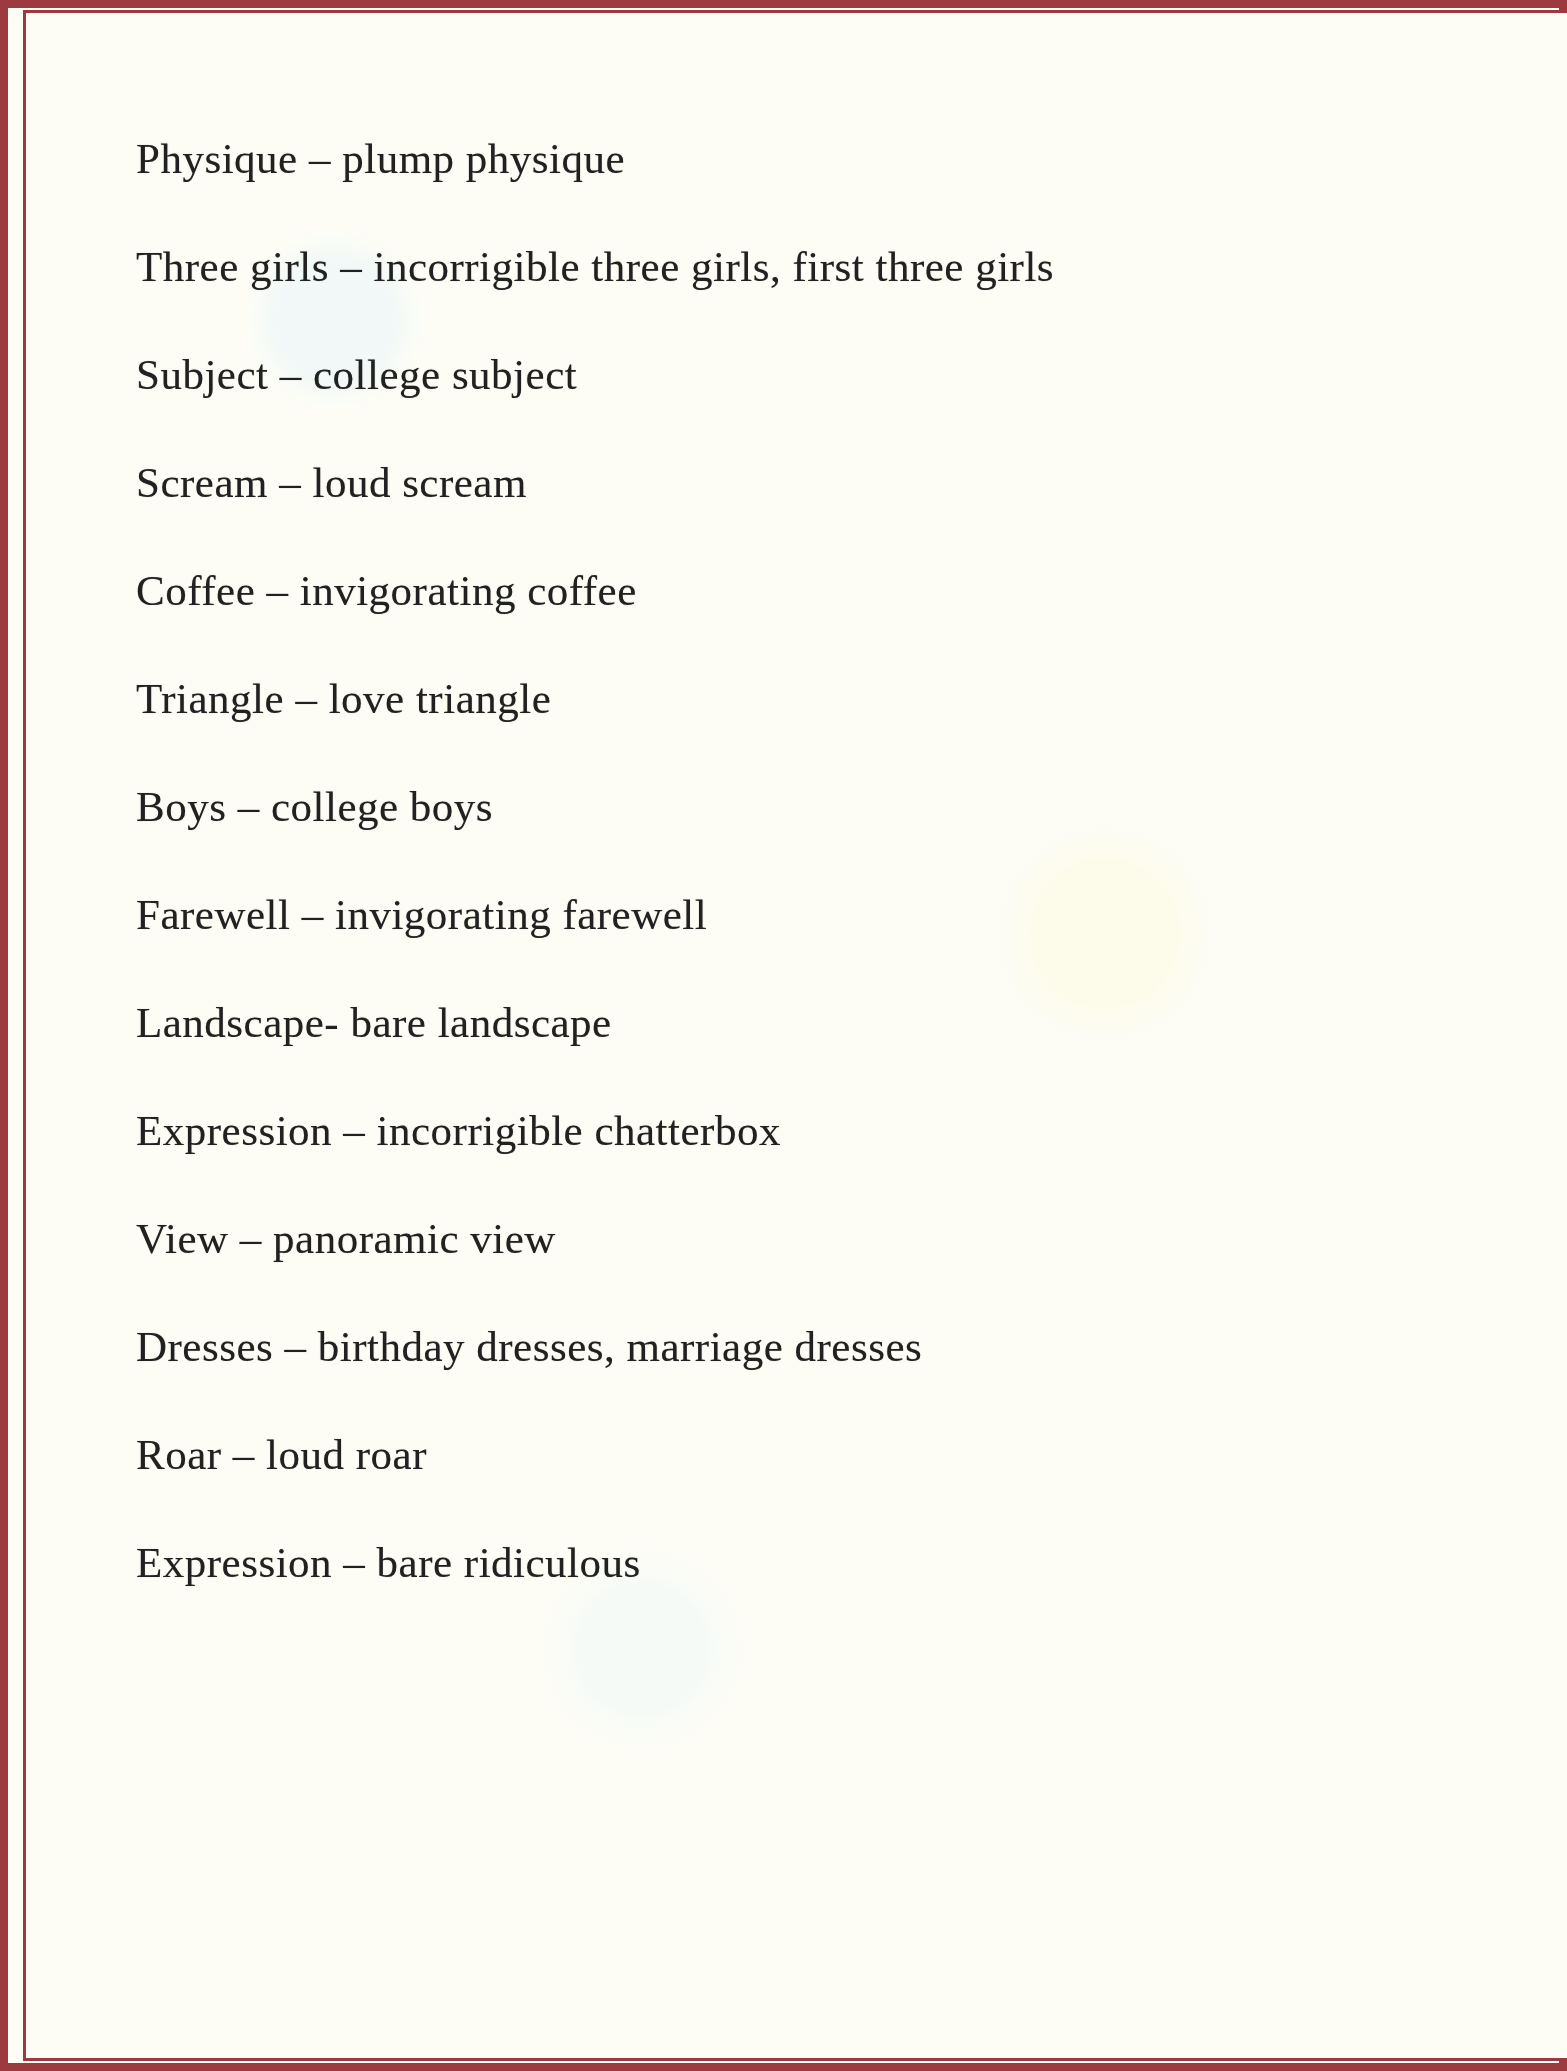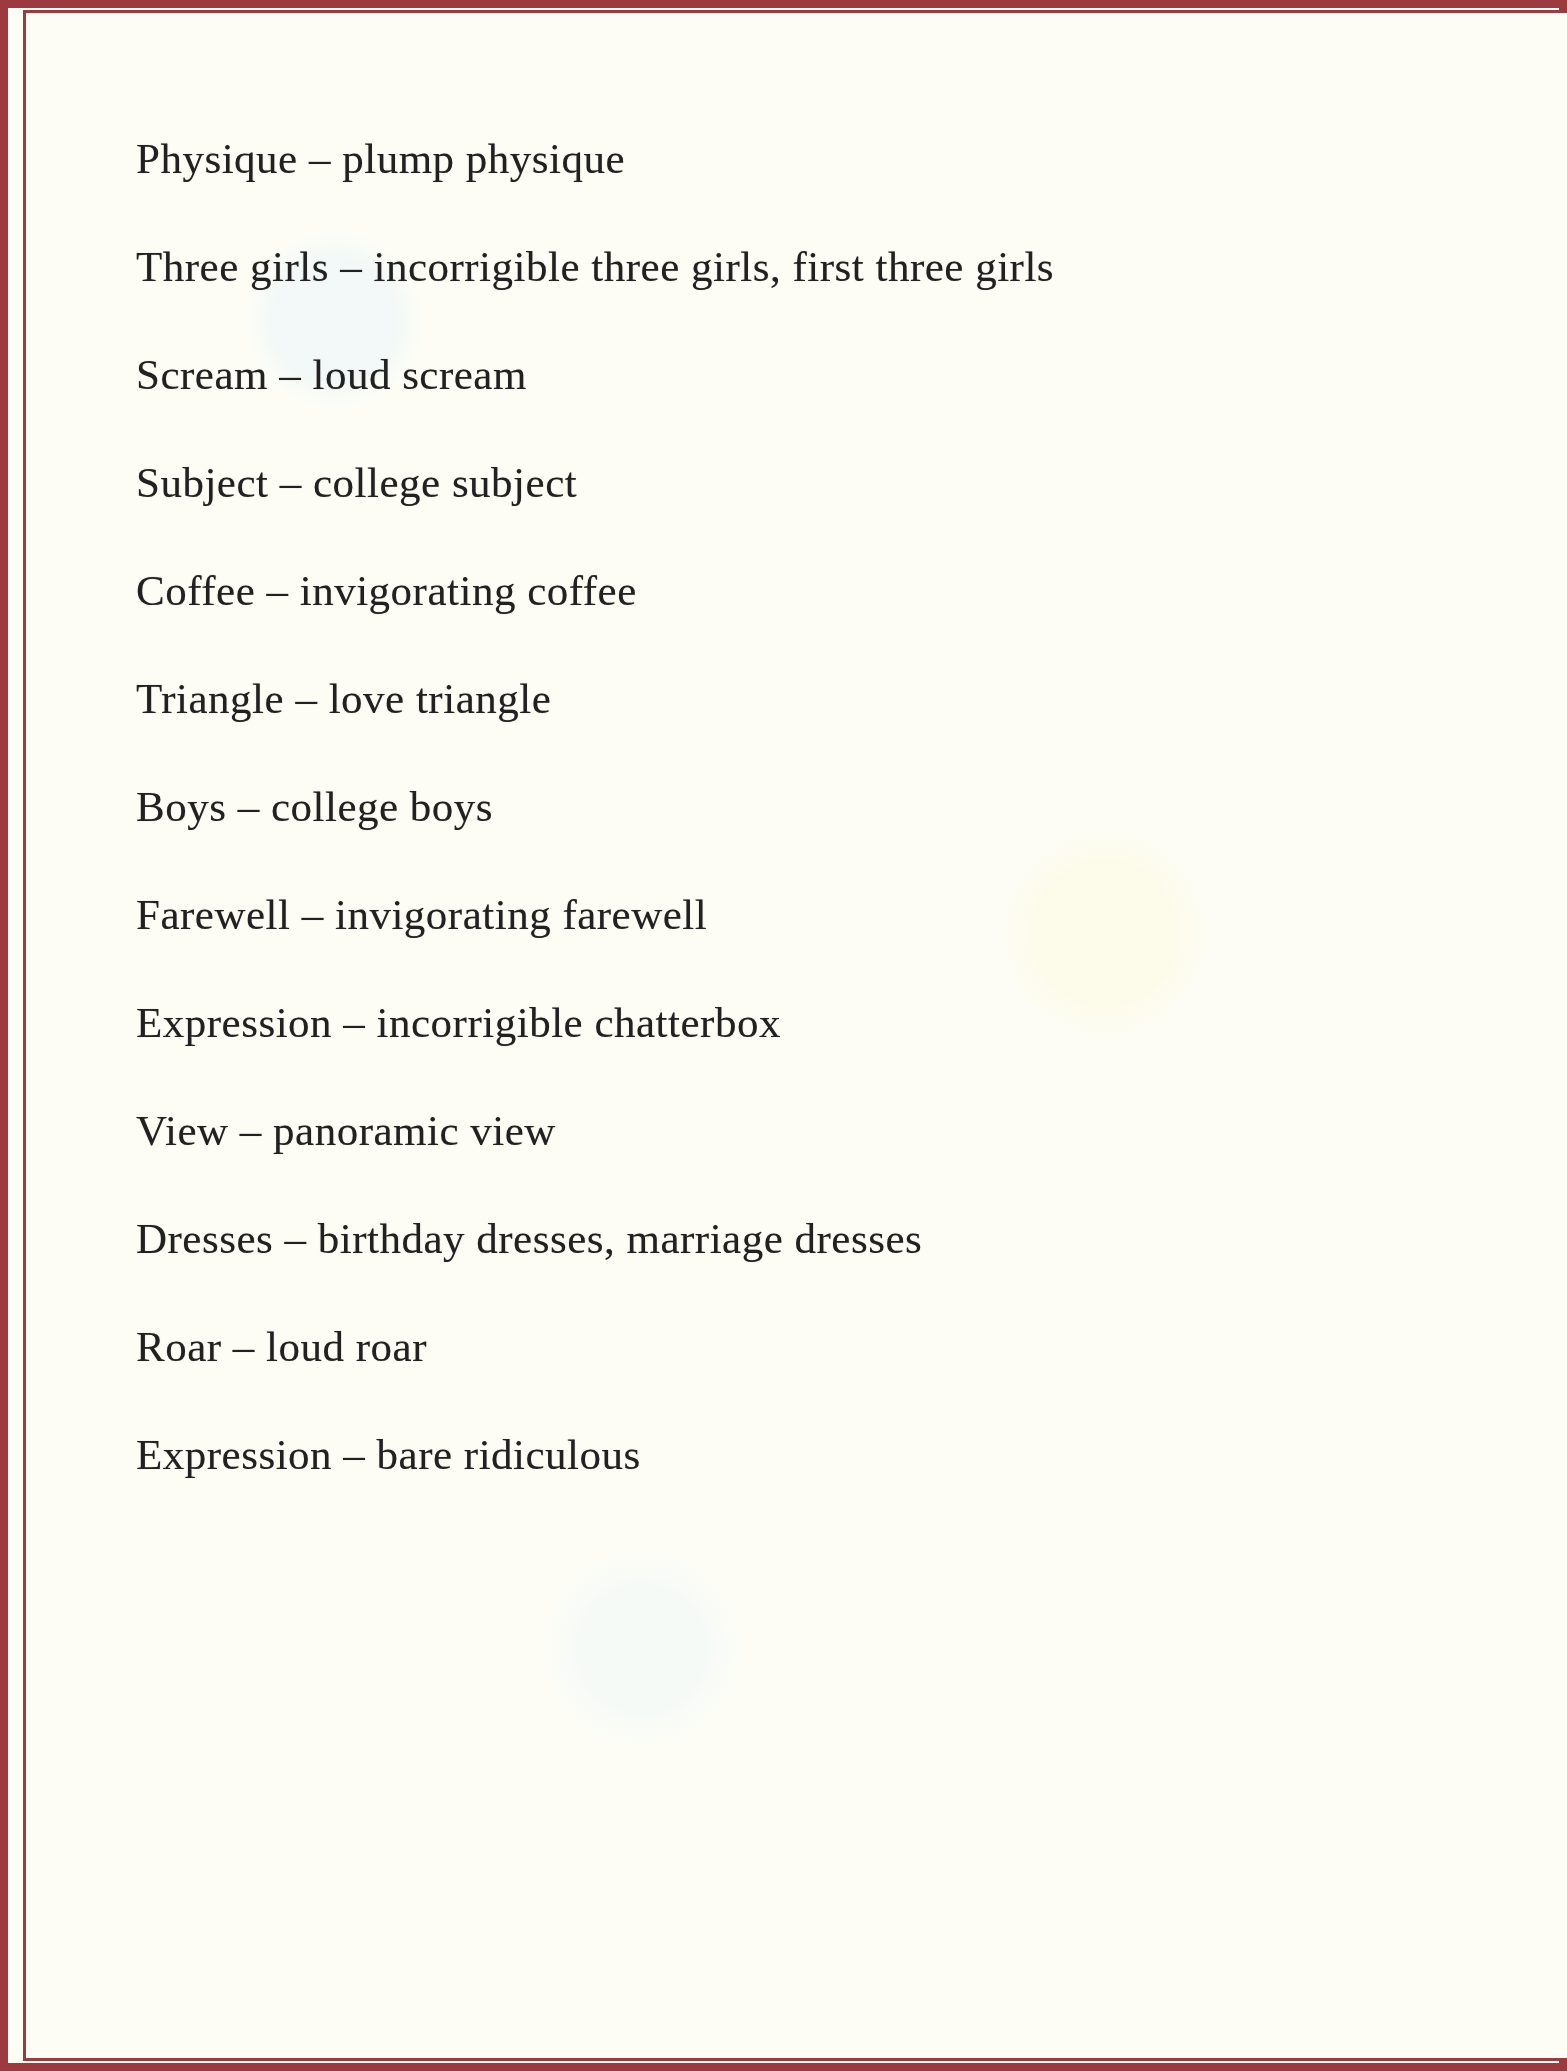--- a/index.html
+++ b/index.html
@@ -41,25 +41,26 @@
     text-shadow: 0 0 1px rgba(33,33,33,0.35);
   }
 </style>
 </head>
 <body>
 
 <div class="page">
   <div class="page-inner">
     <p class="word-line">Physique – plump physique</p>
     <p class="word-line">Three girls – incorrigible three girls, first three girls</p>
+    <p class="word-line">Subject – college subject</p>
     <p class="word-line">Scream – loud scream</p>
-    <p class="word-line">Subject – college subject</p>
     <p class="word-line">Coffee – invigorating coffee</p>
     <p class="word-line">Triangle – love triangle</p>
     <p class="word-line">Boys – college boys</p>
     <p class="word-line">Farewell – invigorating farewell</p>
+    <p class="word-line">Landscape- bare landscape</p>
     <p class="word-line">Expression – incorrigible chatterbox</p>
     <p class="word-line">View – panoramic view</p>
     <p class="word-line">Dresses – birthday dresses, marriage dresses</p>
     <p class="word-line">Roar – loud roar</p>
     <p class="word-line">Expression – bare ridiculous</p>
   </div>
 </div>
 
 </body></html>

